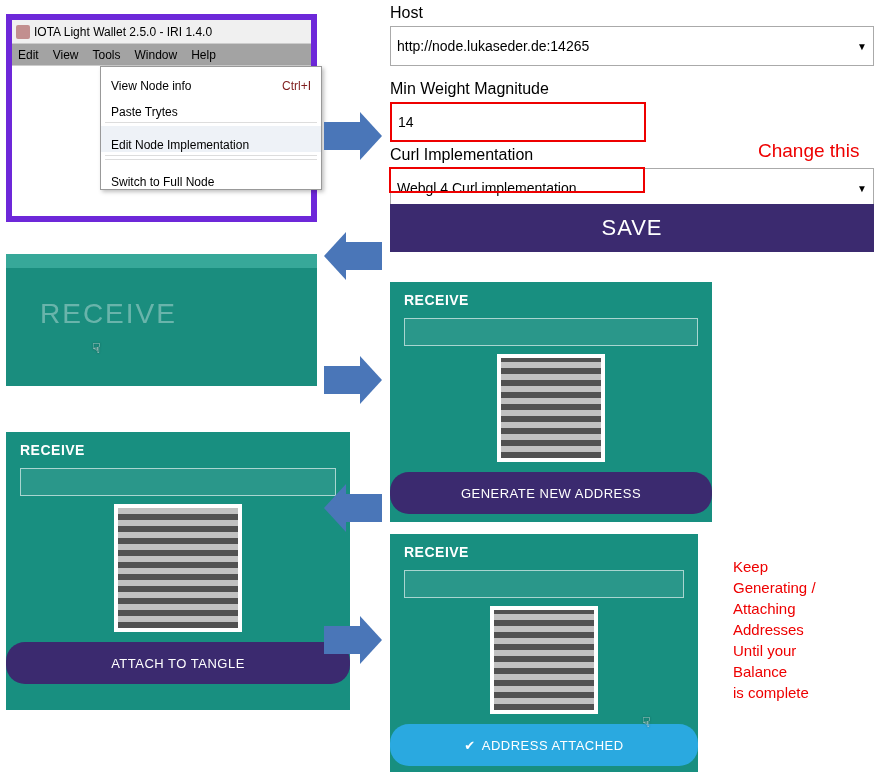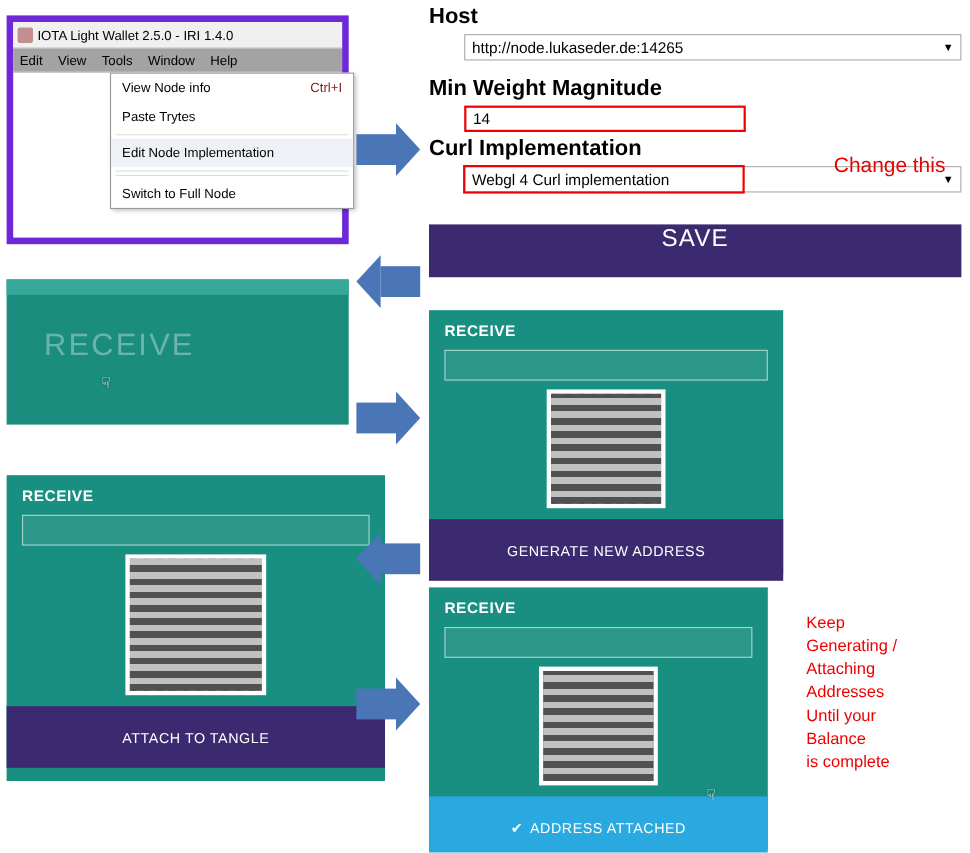--- a/index.html
+++ b/index.html
@@ -4,46 +4,46 @@
 <style>
   * { box-sizing: border-box; margin: 0; padding: 0; }
   body { font-family: Arial, sans-serif; background: #fff; width: 882px; height: 775px; position: relative; font-size: 13px; }
 
   
   .panel1 { position: absolute; left: 6px; top: 14px; width: 311px; height: 208px; border: 6px solid #6d28d9; background: #fff; }
   .title-bar { display: flex; align-items: center; height: 24px; background: #f0f0f0; border-bottom: 1px solid #ccc; padding: 0 4px; font-size: 12px; gap: 4px; }
   .title-icon { width: 14px; height: 14px; background: #c28f8f; border-radius: 2px; display: inline-block; }
   .menu-bar { display: flex; height: 22px; align-items: center; font-size: 12px; padding: 0 6px; gap: 14px; border-bottom: 1px solid #ccc; background: #a3a3a3; }
   .dropdown { position: absolute; left: 88px; top: 46px; width: 222px; background: #fff; border: 1px solid #999; box-shadow: 2px 2px 4px rgba(0,0,0,0.25); }
-  .dropdown-item { display: flex; justify-content: space-between; align-items: center; height: 26px; padding: 0 10px; font-size: 12px; }
+  .dropdown-item { display: flex; justify-content: space-between; align-items: flex-end; height: 26px; padding: 0 10px; font-size: 12px; }
   .dropdown-item.hover { background: #eef2f7; }
   .dropdown-sep { height: 1px; background: #ddd; margin: 3px 4px; }
   .panel1-bg { position: absolute; left: 0; top: 46px; right: 0; bottom: 0; background: #188f80; z-index: -1; }
   .bubbles { position: absolute; bottom: 4px; right: 10px; display: flex; gap: 8px; }
   .bubble { width: 18px; height: 18px; background: #fff; border-radius: 50% 50% 0 0; }
 
   
   .cfg { position: absolute; left: 390px; top: 0; right: 8px; }
-  .cfg h3 { font-size: 20px; font-weight: bold; margin: 4px 0; }
-  .cfg .select-row { display: flex; align-items: center; border: 1px solid #aaa; height: 24px; padding: 0 6px; font-size: 14px; margin-left: 32px; }
+  .cfg h3 { font-size: 16px; font-weight: normal; margin: 4px 0; }
+  .cfg .select-row { display: flex; align-items: center; border: 1px solid #aaa; height: 40px; padding: 0 6px; font-size: 14px; }
   .cfg .select-row .caret { margin-left: auto; font-size: 10px; }
   .red-box { border: 2px solid #e00 !important; }
   .red-note { position: absolute; color: #e00; font-size: 19px; }
-  .save-bar { position: absolute; left: 390px; right: 8px; top: 204px; height: 48px; background: #3b2a6f; color: #fff; display: flex; justify-content: center; font-size: 22px; letter-spacing: 1px; }
+  .save-bar { position: absolute; left: 390px; right: 8px; top: 204px; height: 48px; background: #3b2a6f; color: #fff; display: flex; align-items: center; justify-content: center; font-size: 22px; letter-spacing: 1px; }
 
   
   .tile { position: absolute; background: #188f80; color: #fff; }
   .tile .hdr { font-size: 14px; font-weight: bold; padding: 10px 14px 6px; letter-spacing: 0.5px; }
   .addr-bar { margin: 4px 14px; height: 28px; border: 1px solid rgba(255,255,255,0.6); background: rgba(255,255,255,0.08); }
   .qr { width: 108px; height: 108px; margin: 8px auto 10px; background: #fff; position: relative; overflow: hidden; }
   .qr::before { content: ""; position: absolute; inset: 4px; background:
     repeating-linear-gradient(0deg, #555 0 6px, #bbb 6px 12px),
     repeating-linear-gradient(90deg, #555 0 6px, #bbb 6px 12px);
     mix-blend-mode: multiply; filter: contrast(1.1); }
-  .action-bar { height: 56px; display: flex; align-items: center; justify-content: center; font-size: 13px; letter-spacing: 0.5px; }
+  .action-bar { height: 42px; display: flex; align-items: center; justify-content: center; font-size: 13px; letter-spacing: 0.5px; border-radius: 19px; }
   .purple { background: #3b2a6f; }
   .blue { background: #2aa9e0; }
 
   
   .tile-big-rcv { left: 6px; top: 254px; width: 311px; height: 132px; background: #1a8d7e; }
   .tile-big-rcv .top-strip { height: 14px; background: #37a899; }
   .tile-big-rcv .lbl { font-size: 28px; color: rgba(255,255,255,0.35); letter-spacing: 2px; padding: 30px 0 0 34px; }
 
   .tile-gen { left: 390px; top: 282px; width: 322px; height: 240px; }
   .tile-attach { left: 6px; top: 432px; width: 344px; height: 278px; }

